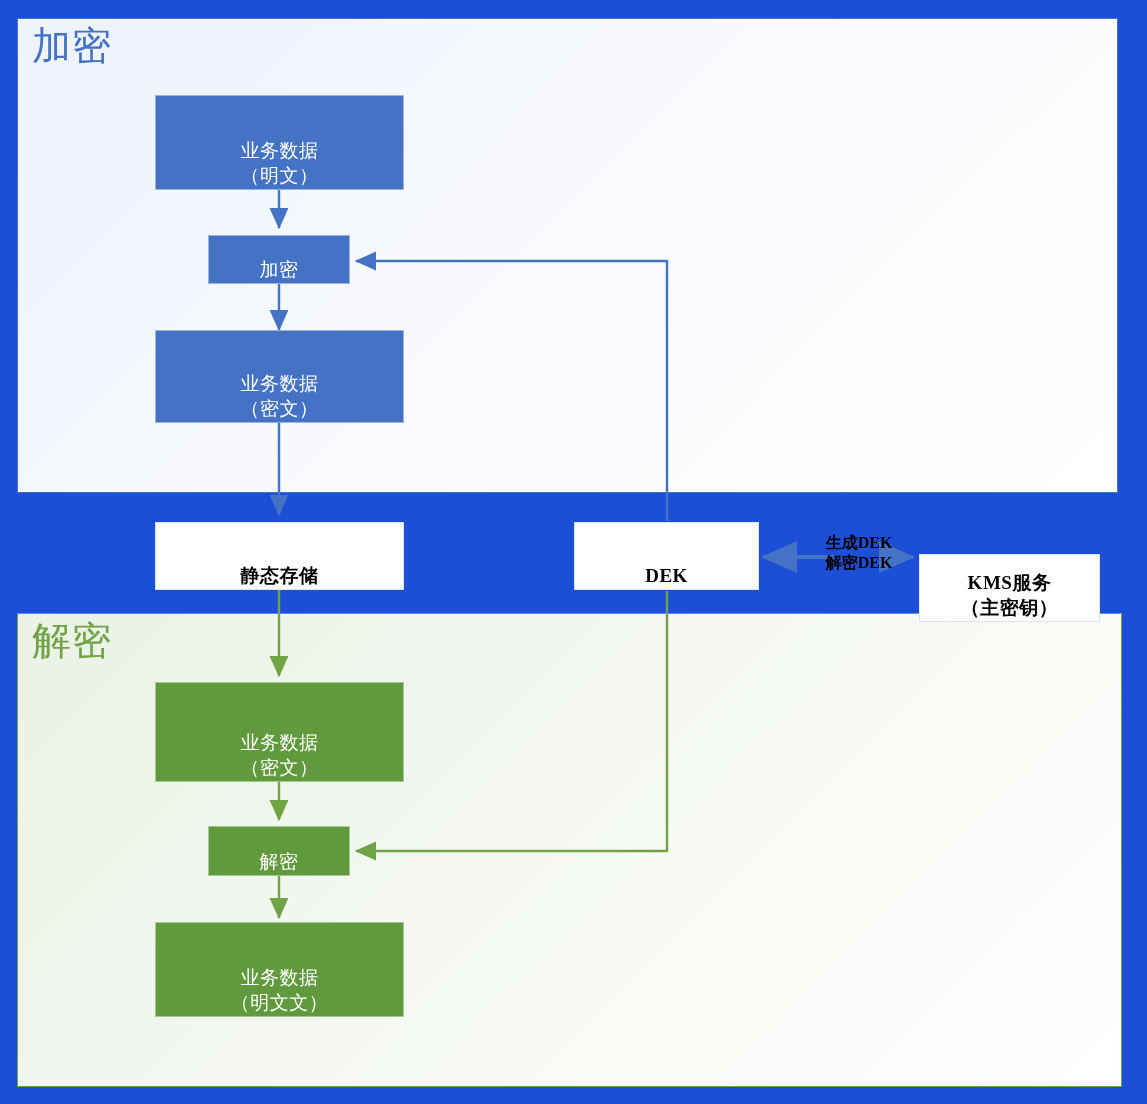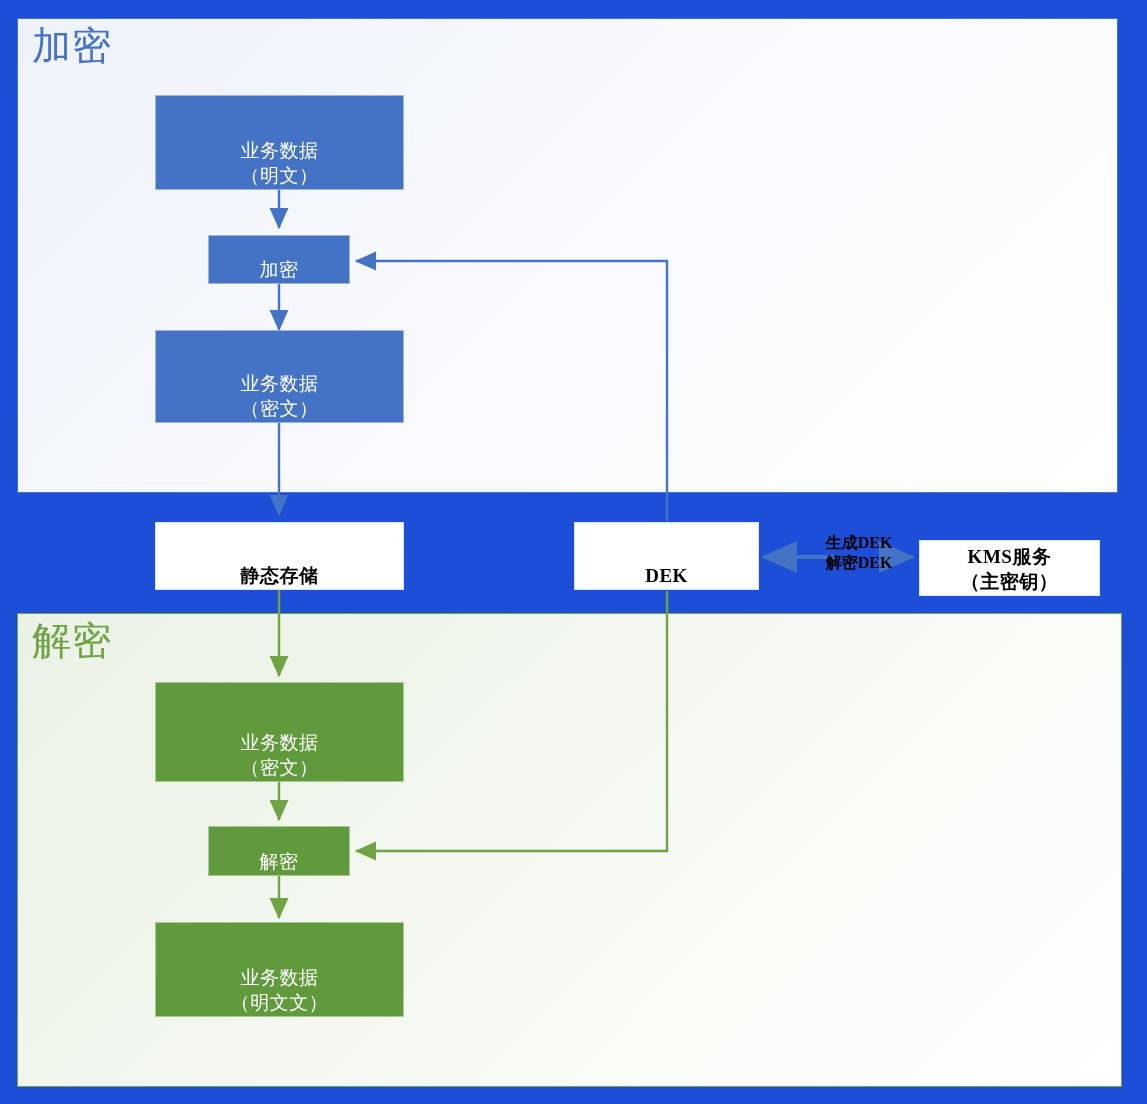--- a/index.html
+++ b/index.html
@@ -172,21 +172,21 @@
 
   <div class="node node-plain" style="left:574px; top:522px; width:185px; height:68px;">
     <span>DEK</span>
   </div>
 
   <div class="edge-label" style="left:818px; top:533px; width:82px;">
     <span class="lbl-line">生成DEK</span>
     <span class="lbl-line">解密DEK</span>
   </div>
 
-  <div class="node node-plain" style="left:919px; top:540px; width:181px; height:56px;">
+  <div class="node node-plain" style="left:919px; top:554px; width:181px; height:68px;">
     <div>
       <span class="lbl-line">KMS服务</span>
       <span class="lbl-line">（主密钥）</span>
     </div>
   </div>
 
   <div class="node node-green" style="left:155px; top:682px; width:249px; height:100px;">
     <div>
       <span class="lbl-line">业务数据</span>
       <span class="lbl-line">（密文）</span>

